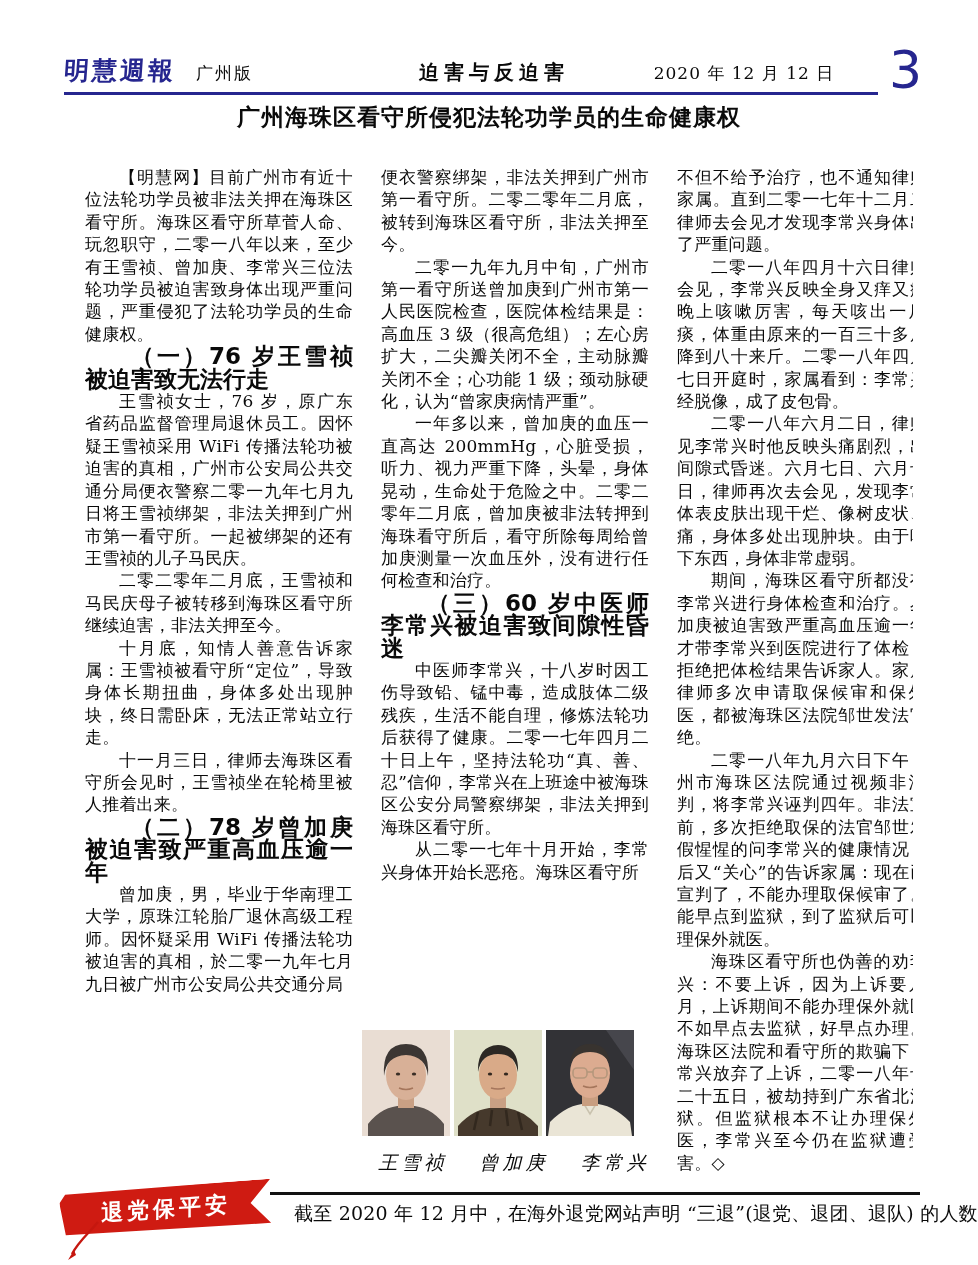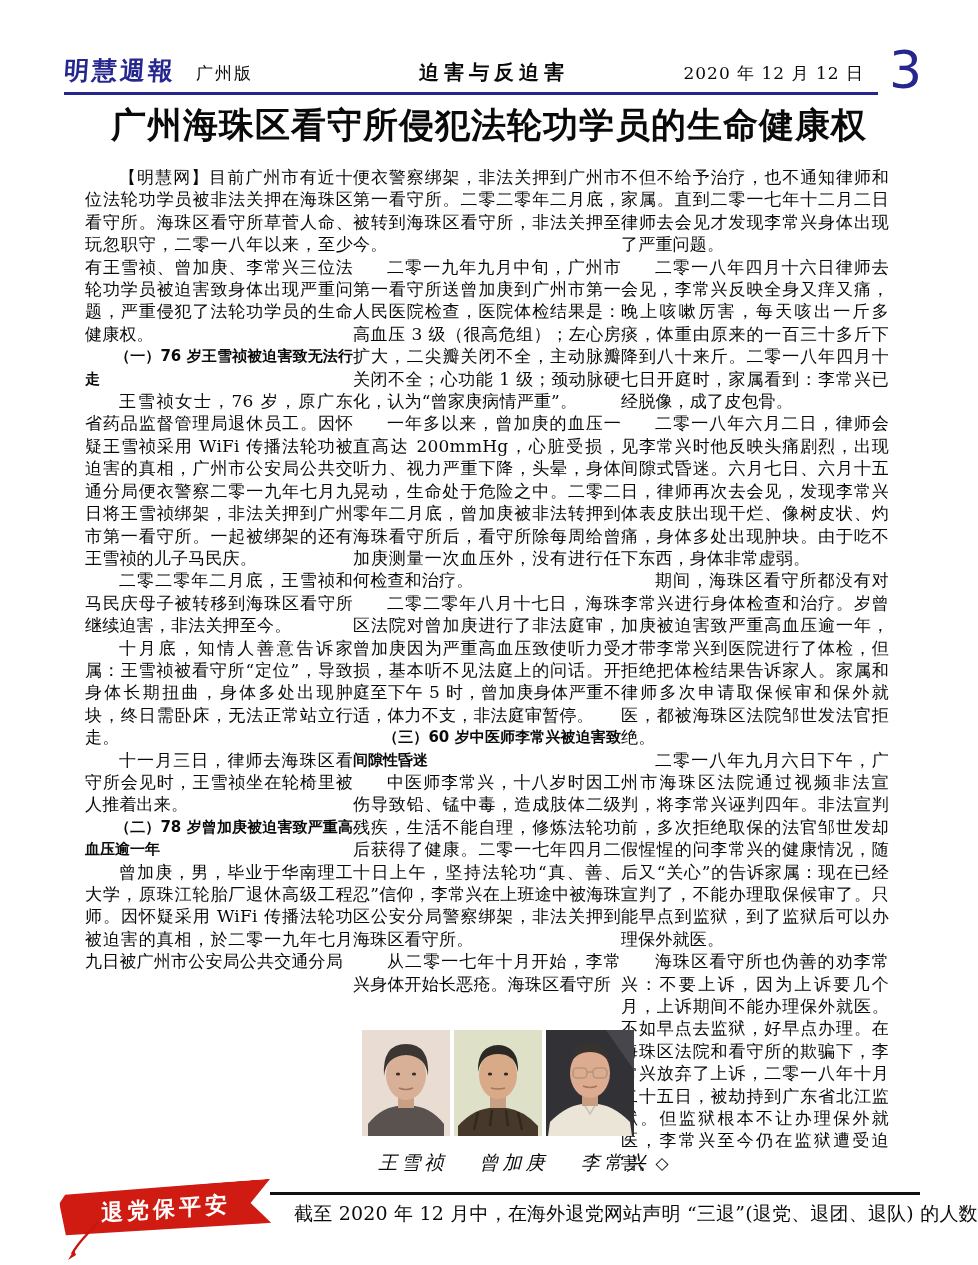--- a/index.html
+++ b/index.html
@@ -11,39 +11,39 @@
   }
   
   .masthead{position:absolute; left:64px; right:62px; top:50px; height:42px;
     display:flex; align-items:baseline;}
   .mast-left{display:flex; align-items:baseline; gap:20px; min-width:300px;}
   .paper-name{font-size:25px; font-weight:bold; color:var(--navy); letter-spacing:3px;
     font-family:"DejaVu Serif",serif; transform:skewX(-4deg);}
   .edition{font-size:17px; letter-spacing:2px;margin-top:12px;}
   .mast-center{flex:1; text-align:center; font-size:20px; font-weight:bold;
     letter-spacing:5px; transform:skewX(-3deg);}
-  .mast-right{min-width:240px; text-align:right; font-size:17px; letter-spacing:1px;
+  .mast-right{min-width:240px; text-align:center; font-size:17px; letter-spacing:1px;
     padding-right:52px;}
   .mast-rule{position:absolute; left:64px; top:92px; width:814px; height:3px;
     background:var(--navy);}
   .pagenum{position:absolute; right:56px; top:44px; font-size:52px; line-height:1;
     color:var(--navy); font-weight:500; font-family:"DejaVu Sans","Liberation Sans",sans-serif;}
   
   .headline{position:absolute; left:62px; right:62px; top:102px; margin:0;
-    text-align:center; font-size:35px; font-weight:900; letter-spacing:1px;
+    text-align:center; font-size:23px; font-weight:900; letter-spacing:1px;
     font-family:"DejaVu Sans","Liberation Sans",sans-serif; white-space:nowrap;}
   
   .columns{position:absolute; left:85px; top:166px; width:828px; height:1020px;
-    display:flex; gap:0; overflow:hidden;}
+    display:flex; gap:28px; overflow:hidden;}
   .col{width:268px; flex:0 0 268px; overflow:hidden;}
   .col p{margin:0; font-size:17px; line-height:22.4px; text-align:justify;
     text-justify:inter-character; text-indent:2em; letter-spacing:0.2px;}
   .col p.cont{text-indent:0;}
   .col p.subhead{font-family:"DejaVu Sans","Liberation Sans",sans-serif;
-    font-weight:bold; font-size:15px; letter-spacing:0;}
+    font-weight:bold; font-size:23px; letter-spacing:0;}
   
   .photos{position:absolute; left:362px; top:1030px; width:304px;}
   .photo-row{display:flex; gap:4px;}
   .photo-row svg{display:block;}
   .caption-row{display:flex; margin-top:14px;}
   .caption-row span{flex:1; text-align:center; font-size:19px; letter-spacing:4px;
     font-style:italic; font-family:"DejaVu Serif","Liberation Serif",serif;}
   
   .footer{position:absolute; left:62px; right:58px; top:1188px; height:64px;}
   .footer-rule{position:absolute; left:208px; right:0; top:4px; height:2.5px; background:#111;}
@@ -85,21 +85,20 @@
         <p>十月底，知情人善意告诉家属：王雪祯被看守所“定位”，导致身体长期扭曲，身体多处出现肿块，终日需卧床，无法正常站立行走。</p>
         <p>十一月三日，律师去海珠区看守所会见时，王雪祯坐在轮椅里被人推着出来。</p>
         <p class="subhead">（二）78 岁曾加庚被迫害致严重高血压逾一年</p>
         <p>曾加庚，男，毕业于华南理工大学，原珠江轮胎厂退休高级工程师。因怀疑采用 WiFi 传播法轮功被迫害的真相，於二零一九年七月九日被广州市公安局公共交通分局</p>
       </section>
     <section class="col">
 
     <p class="cont">便衣警察绑架，非法关押到广州市第一看守所。二零二零年二月底，被转到海珠区看守所，非法关押至今。</p>
         <p>二零一九年九月中旬，广州市第一看守所送曾加庚到广州市第一人民医院检查，医院体检结果是：高血压 3 级（很高危组）；左心房扩大，二尖瓣关闭不全，主动脉瓣关闭不全；心功能 1 级；颈动脉硬化，认为“曾家庚病情严重”。</p>
         <p>一年多以来，曾加庚的血压一直高达 200mmHg，心脏受损，听力、视力严重下降，头晕，身体晃动，生命处于危险之中。二零二零年二月底，曾加庚被非法转押到海珠看守所后，看守所除每周给曾加庚测量一次血压外，没有进行任何检查和治疗。</p>
-        <p>二零二零年八月十七日，海珠区法院对曾加庚进行了非法庭审，曾加庚因为严重高血压致使听力受损，基本听不见法庭上的问话。开庭至下午 5 时，曾加庚身体严重不适，体力不支，非法庭审暂停。</p>
         <p class="subhead">（三）60 岁中医师李常兴被迫害致间隙性昏迷</p>
         <p>中医师李常兴，十八岁时因工伤导致铅、锰中毒，造成肢体二级残疾，生活不能自理，修炼法轮功后获得了健康。二零一七年四月二十日上午，坚持法轮功“真、善、忍”信仰，李常兴在上班途中被海珠区公安分局警察绑架，非法关押到海珠区看守所。</p>
         <p>从二零一七年十月开始，李常兴身体开始长恶疮。海珠区看守所</p>
       </section>
     <section class="col">
 
     <p class="cont">不但不给予治疗，也不通知律师和家属。直到二零一七年十二月二日律师去会见才发现李常兴身体出现了严重问题。</p>
         <p>二零一八年四月十六日律师去会见，李常兴反映全身又痒又痛，晚上咳嗽厉害，每天咳出一斤多痰，体重由原来的一百三十多斤下降到八十来斤。二零一八年四月十七日开庭时，家属看到：李常兴已经脱像，成了皮包骨。</p>
         <p>二零一八年六月二日，律师会见李常兴时他反映头痛剧烈，出现间隙式昏迷。六月七日、六月十五日，律师再次去会见，发现李常兴体表皮肤出现干烂、像树皮状、灼痛，身体多处出现肿块。由于吃不下东西，身体非常虚弱。</p>
         <p>期间，海珠区看守所都没有对李常兴进行身体检查和治疗。岁曾加庚被迫害致严重高血压逾一年，才带李常兴到医院进行了体检，但拒绝把体检结果告诉家人。家属和律师多次申请取保候审和保外就医，都被海珠区法院邹世发法官拒绝。</p>

